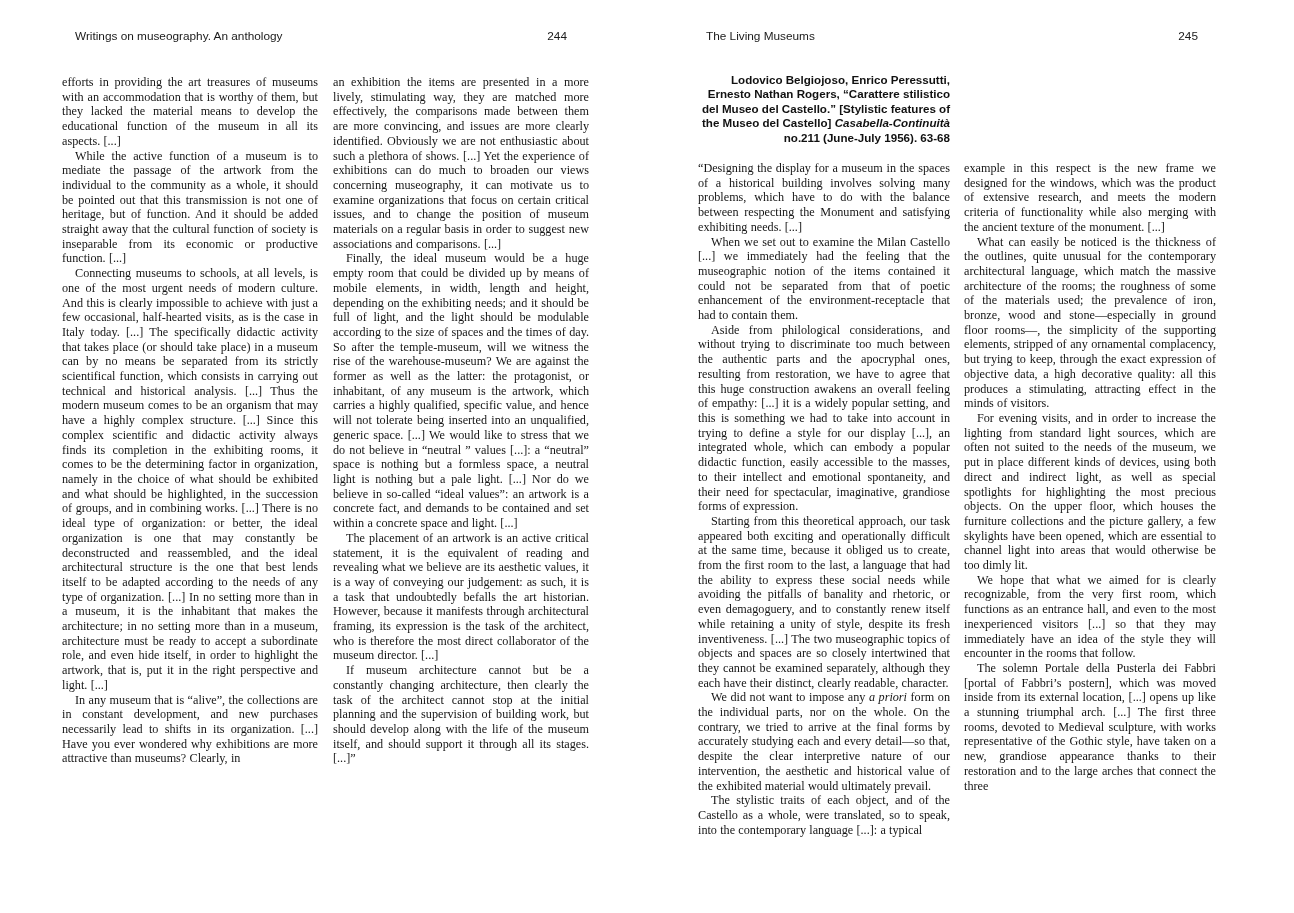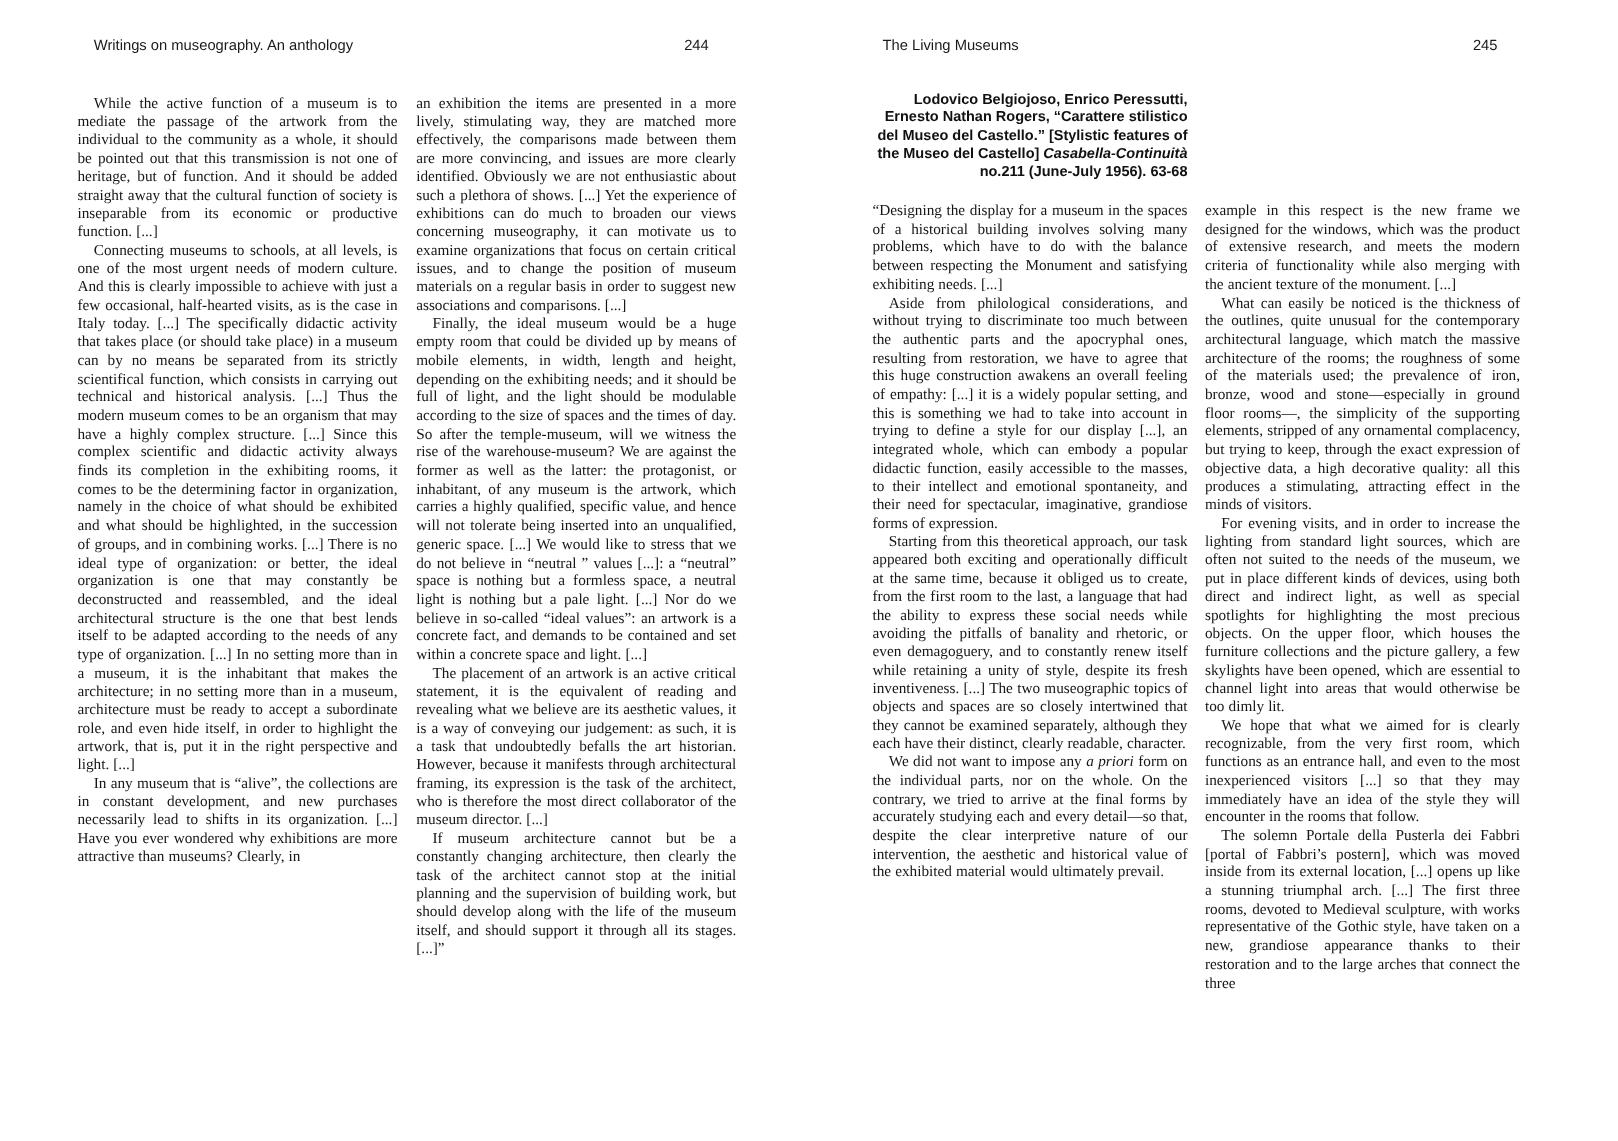--- a/index.html
+++ b/index.html
@@ -71,20 +71,21 @@
 
 <div>
 
   <section class="page page-left">
     <header class="running-head">
       <span>Writings on museography. An anthology</span>
       <span>244</span>
     </header>
     <div class="body-block cols">
       <div class="col">
+        <p class="flush">efforts in providing the art treasures of museums with an accommodation that is worthy of them, but they lacked the material means to develop the educational function of the museum in all its aspects. [...]</p>
         <p>While the active function of a museum is to mediate the passage of the artwork from the individual to the community as a whole, it should be pointed out that this transmission is not one of heritage, but of function. And it should be added straight away that the cultural function of society is inseparable from its economic or productive function. [...]</p>
         <p>Connecting museums to schools, at all levels, is one of the most urgent needs of modern culture. And this is clearly impossible to achieve with just a few occasional, half-hearted visits, as is the case in Italy today. [...] The specifically didactic activity that takes place (or should take place) in a museum can by no means be separated from its strictly scientifical function, which consists in carrying out technical and historical analysis. [...] Thus the modern museum comes to be an organism that may have a highly complex structure. [...] Since this complex scientific and didactic activity always finds its completion in the exhibiting rooms, it comes to be the determining factor in organization, namely in the choice of what should be exhibited and what should be highlighted, in the succession of groups, and in combining works. [...] There is no ideal type of organization: or better, the ideal organization is one that may constantly be deconstructed and reassembled, and the ideal architectural structure is the one that best lends itself to be adapted according to the needs of any type of organization. [...] In no setting more than in a museum, it is the inhabitant that makes the architecture; in no setting more than in a museum, architecture must be ready to accept a subordinate role, and even hide itself, in order to highlight the artwork, that is, put it in the right perspective and light. [...]</p>
         <p>In any museum that is “alive”, the collections are in constant development, and new purchases necessarily lead to shifts in its organization. [...] Have you ever wondered why exhibitions are more attractive than museums? Clearly, in</p>
       </div>
       <div class="col">
         <p class="flush">an exhibition the items are presented in a more lively, stimulating way, they are matched more effectively, the comparisons made between them are more convincing, and issues are more clearly identified. Obviously we are not enthusiastic about such a plethora of shows. [...] Yet the experience of exhibitions can do much to broaden our views concerning museography, it can motivate us to examine organizations that focus on certain critical issues, and to change the position of museum materials on a regular basis in order to suggest new associations and comparisons. [...]</p>
         <p>Finally, the ideal museum would be a huge empty room that could be divided up by means of mobile elements, in width, length and height, depending on the exhibiting needs; and it should be full of light, and the light should be modulable according to the size of spaces and the times of day. So after the temple-museum, will we witness the rise of the warehouse-museum? We are against the former as well as the latter: the protagonist, or inhabitant, of any museum is the artwork, which carries a highly qualified, specific value, and hence will not tolerate being inserted into an unqualified, generic space. [...] We would like to stress that we do not believe in “neutral ” values [...]: a “neutral” space is nothing but a formless space, a neutral light is nothing but a pale light. [...] Nor do we believe in so-called “ideal values”: an artwork is a concrete fact, and demands to be contained and set within a concrete space and light. [...]</p>
         <p>The placement of an artwork is an active critical statement, it is the equivalent of reading and revealing what we believe are its aesthetic values, it is a way of conveying our judgement: as such, it is a task that undoubtedly befalls the art historian. However, because it manifests through architectural framing, its expression is the task of the architect, who is therefore the most direct collaborator of the museum director. [...]</p>
         <p>If museum architecture cannot but be a constantly changing architecture, then clearly the task of the architect cannot stop at the initial planning and the supervision of building work, but should develop along with the life of the museum itself, and should support it through all its stages. [...]”</p>
       </div>
@@ -95,23 +96,25 @@
     <header class="running-head">
       <span>The Living Museums</span>
       <span>245</span>
     </header>
 
     <div class="article-heading"><span>Lodovico Belgiojoso, Enrico Peressutti, Ernesto Nathan Rogers, “Carattere stilistico del Museo del Castello.” [Stylistic features of the Museo del Castello] </span><em>Casabella-Continuità</em><span> no.211 (June-July 1956). 63-68</span></div>
 
     <div class="cols">
       <div class="col">
         <p class="flush">“Designing the display for a museum in the spaces of a historical building involves solving many problems, which have to do with the balance between respecting the Monument and satisfying exhibiting needs. [...]</p>
+        <p>When we set out to examine the Milan Castello [...] we immediately had the feeling that the museographic notion of the items contained it could not be separated from that of poetic enhancement of the environment-receptacle that had to contain them.</p>
         <p>Aside from philological considerations, and without trying to discriminate too much between the authentic parts and the apocryphal ones, resulting from restoration, we have to agree that this huge construction awakens an overall feeling of empathy: [...] it is a widely popular setting, and this is something we had to take into account in trying to define a style for our display [...], an integrated whole, which can embody a popular didactic function, easily accessible to the masses, to their intellect and emotional spontaneity, and their need for spectacular, imaginative, grandiose forms of expression.</p>
         <p>Starting from this theoretical approach, our task appeared both exciting and operationally difficult at the same time, because it obliged us to create, from the first room to the last, a language that had the ability to express these social needs while avoiding the pitfalls of banality and rhetoric, or even demagoguery, and to constantly renew itself while retaining a unity of style, despite its fresh inventiveness. [...] The two museographic topics of objects and spaces are so closely intertwined that they cannot be examined separately, although they each have their distinct, clearly readable, character.</p>
         <p><span>We did not want to impose any </span><em>a priori</em><span> form on the individual parts, nor on the whole. On the contrary, we tried to arrive at the final forms by accurately studying each and every detail—so that, despite the clear interpretive nature of our intervention, the aesthetic and historical value of the exhibited material would ultimately prevail.</span></p>
+        <p>The stylistic traits of each object, and of the Castello as a whole, were translated, so to speak, into the contemporary language [...]: a typical</p>
       </div>
       <div class="col">
         <p class="flush">example in this respect is the new frame we designed for the windows, which was the product of extensive research, and meets the modern criteria of functionality while also merging with the ancient texture of the monument. [...]</p>
         <p>What can easily be noticed is the thickness of the outlines, quite unusual for the contemporary architectural language, which match the massive architecture of the rooms; the roughness of some of the materials used; the prevalence of iron, bronze, wood and stone—especially in ground floor rooms—, the simplicity of the supporting elements, stripped of any ornamental complacency, but trying to keep, through the exact expression of objective data, a high decorative quality: all this produces a stimulating, attracting effect in the minds of visitors.</p>
         <p>For evening visits, and in order to increase the lighting from standard light sources, which are often not suited to the needs of the museum, we put in place different kinds of devices, using both direct and indirect light, as well as special spotlights for highlighting the most precious objects. On the upper floor, which houses the furniture collections and the picture gallery, a few skylights have been opened, which are essential to channel light into areas that would otherwise be too dimly lit.</p>
         <p>We hope that what we aimed for is clearly recognizable, from the very first room, which functions as an entrance hall, and even to the most inexperienced visitors [...] so that they may immediately have an idea of the style they will encounter in the rooms that follow.</p>
         <p>The solemn Portale della Pusterla dei Fabbri [portal of Fabbri’s postern], which was moved inside from its external location, [...] opens up like a stunning triumphal arch. [...] The first three rooms, devoted to Medieval sculpture, with works representative of the Gothic style, have taken on a new, grandiose appearance thanks to their restoration and to the large arches that connect the three</p>
       </div>
     </div>
   </section>

